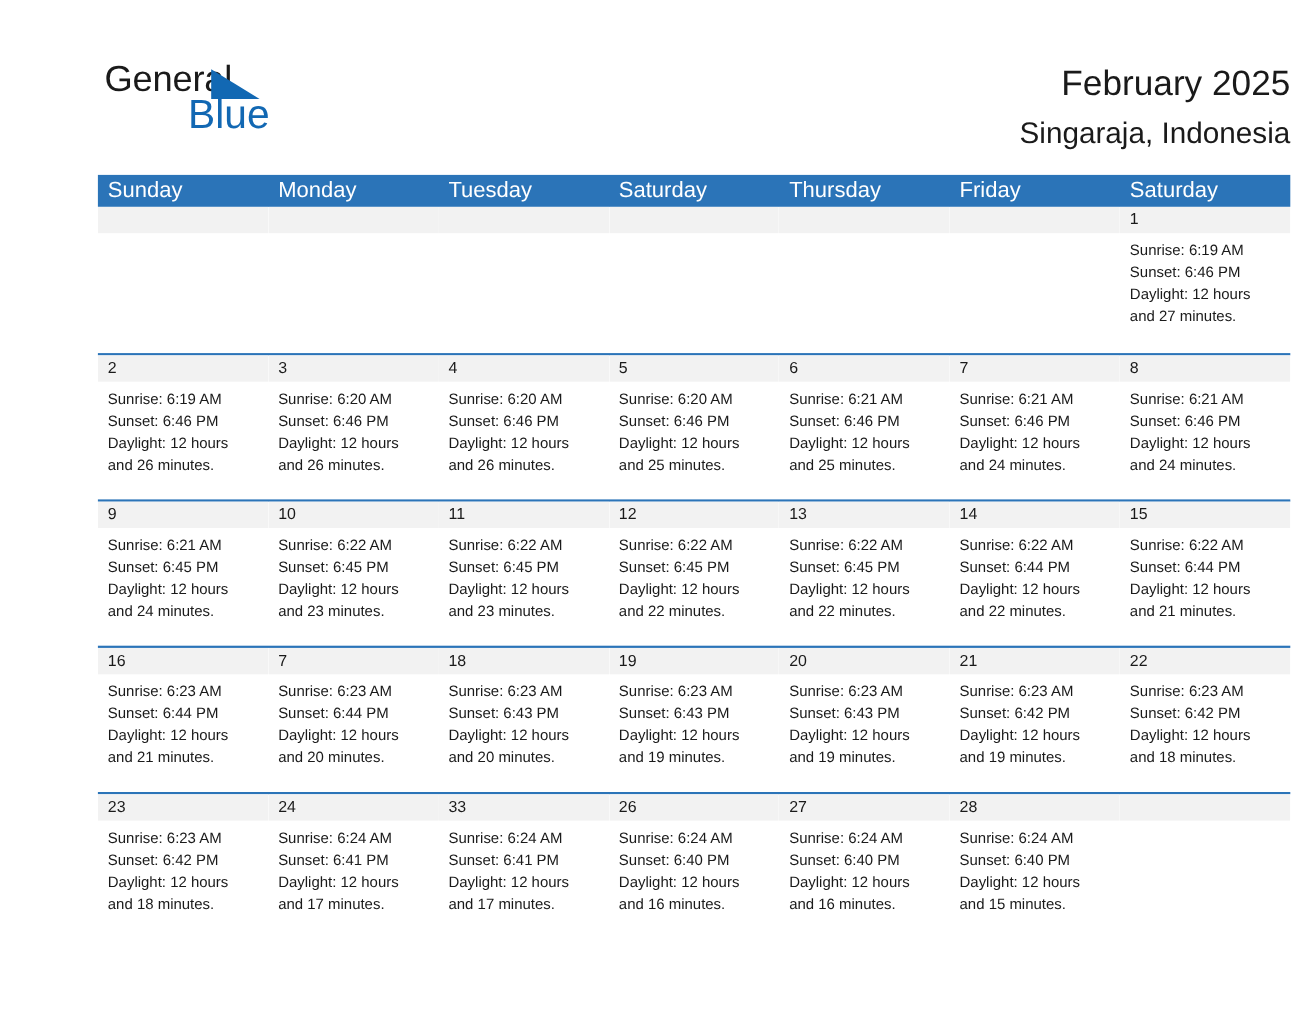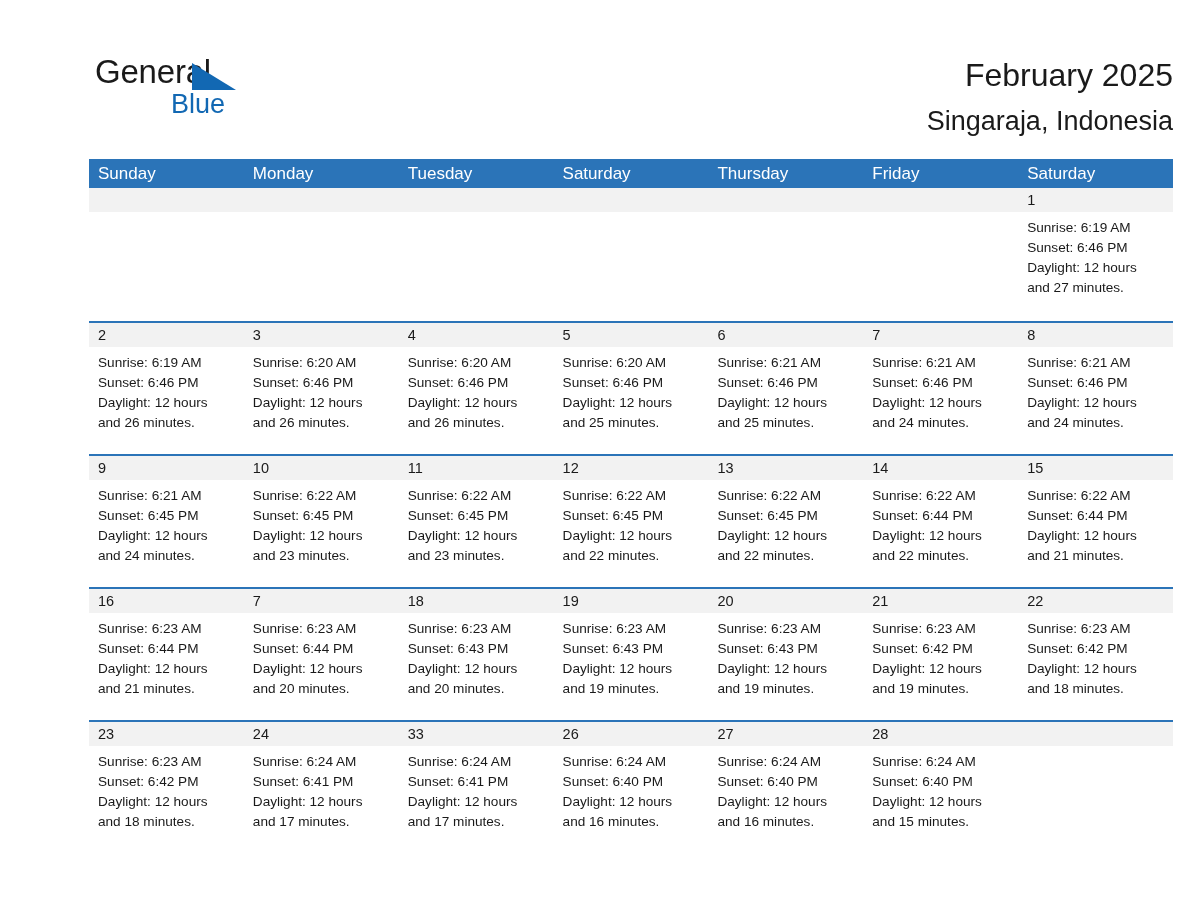--- a/index.html
+++ b/index.html
@@ -53,21 +53,21 @@
     top: 9px;
     width: 0;
     height: 0;
     border-left: 44px solid #1268b3;
     border-top: 27px solid transparent;
   }
   .brand-blue {
     position: absolute;
     left: 76px;
     top: 32px;
-    font-size: 27px;
+    font-size: 37px;
     line-height: 36px;
     color: #1268b3;
     font-weight: 400;
   }
   .title-block {
     position: absolute;
     right: 0;
     top: 0;
     text-align: right;
   }
@@ -94,21 +94,21 @@
     top: 159px;
     width: 1084px;
   }
   .weekday-row {
     display: flex;
     background: #2b74b8;
     height: 29px;
   }
   .weekday {
     flex: 1 1 0;
-    font-size: 17px;
+    font-size: 20px;
     line-height: 29px;
     color: #ffffff;
     padding-left: 9px;
     box-sizing: border-box;
     white-space: nowrap;
   }
   .week-row {
     display: flex;
     border-top: 2px solid #2b74b8;
     height: 133px;

